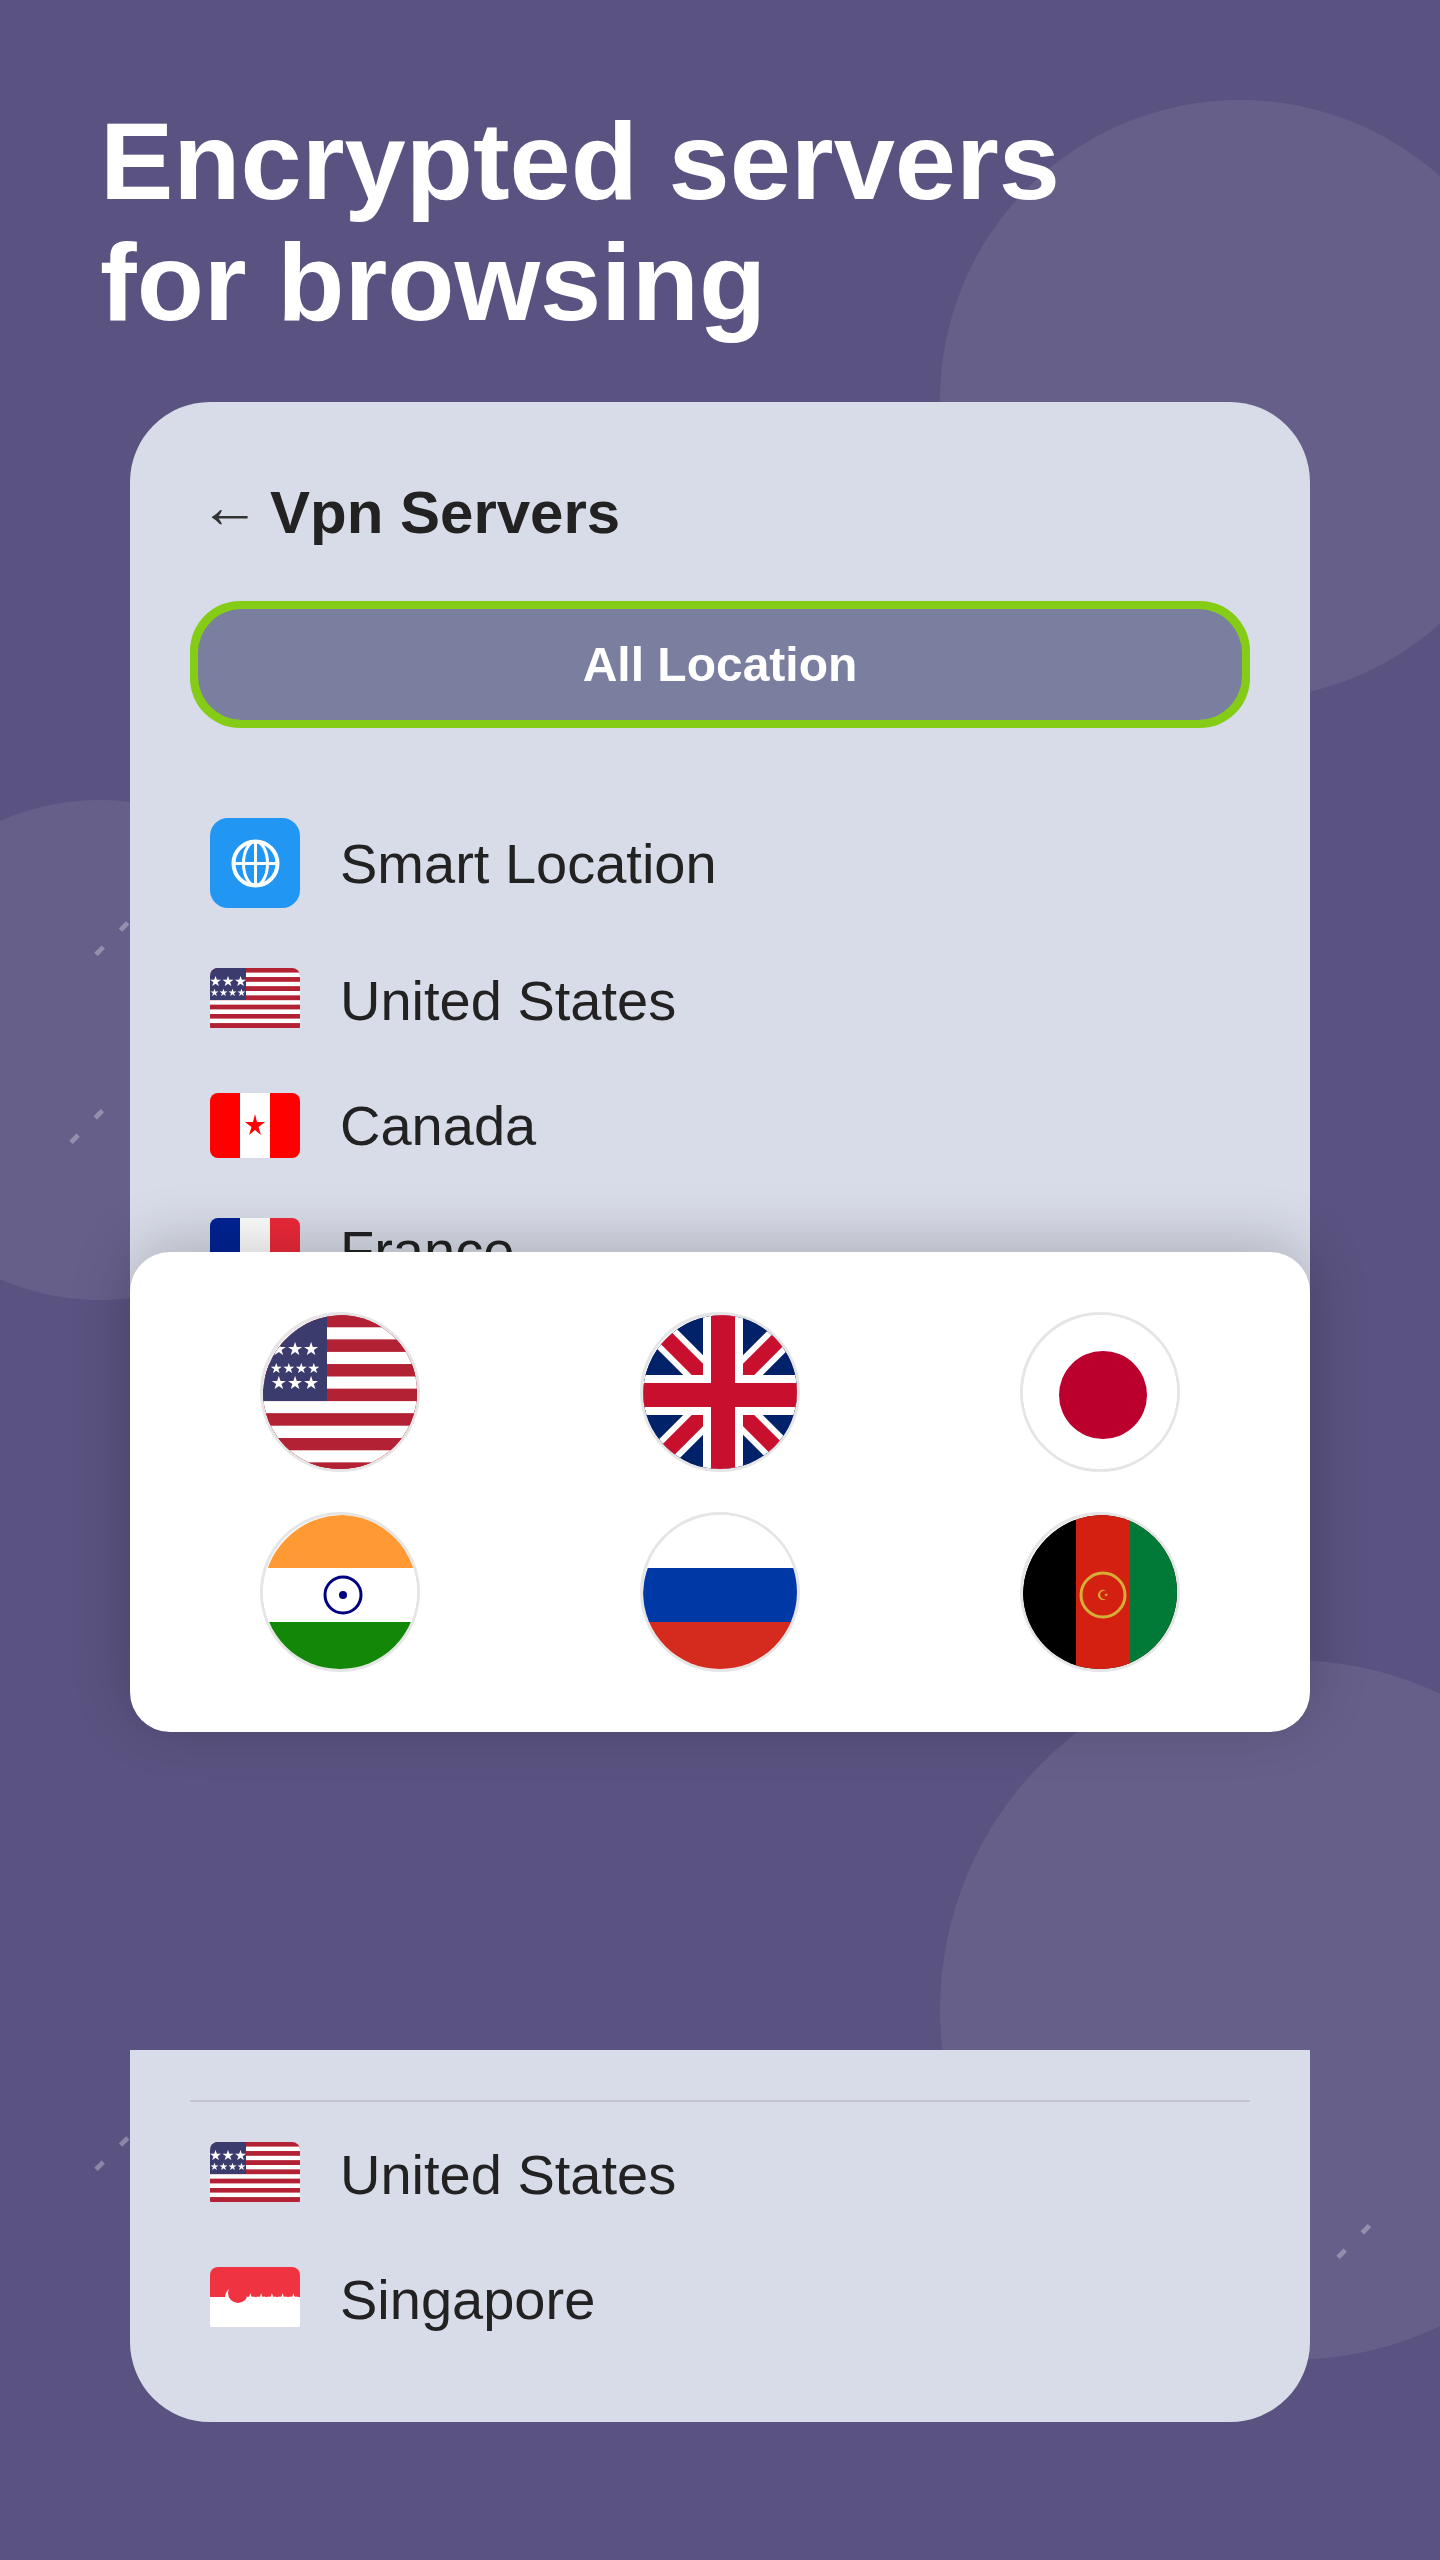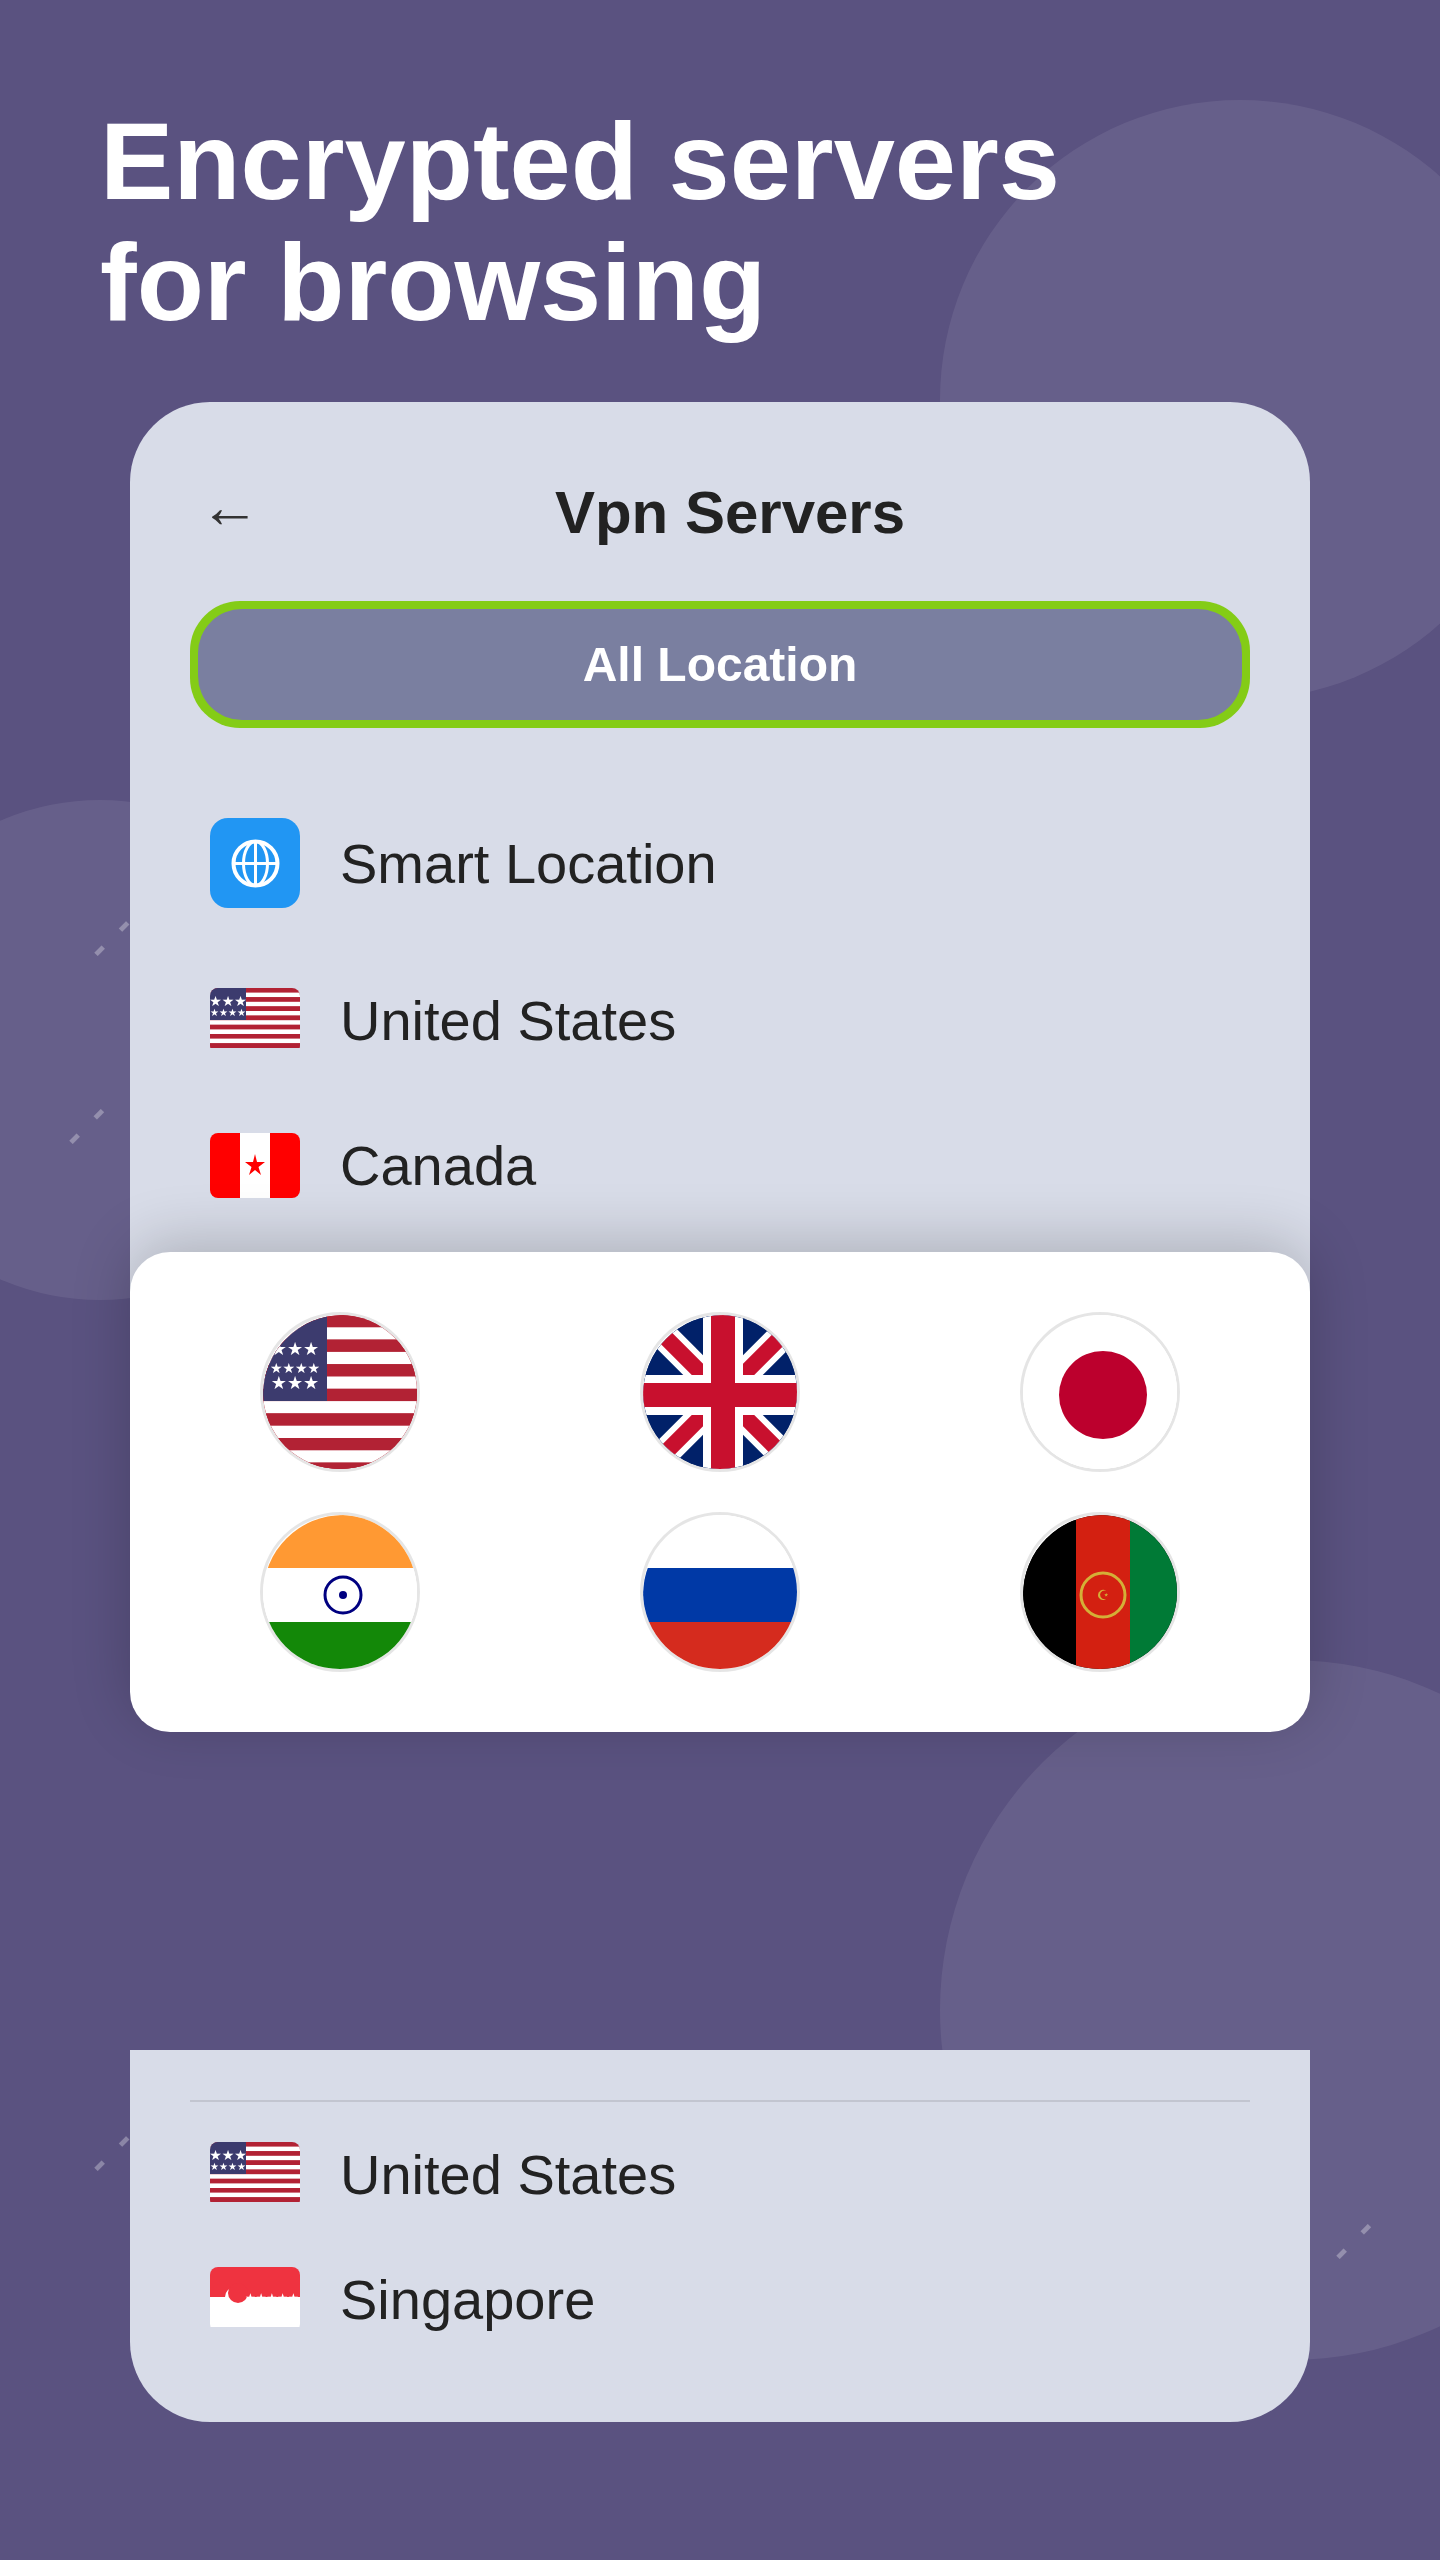--- a/index.html
+++ b/index.html
@@ -84,21 +84,21 @@
       background: none;
       border: none;
       font-size: 60px;
       cursor: pointer;
       color: #333;
       padding: 10px;
     }
 
     .phone-title {
       flex: 1;
-      text-align: center;
+      text-align: left;
       font-size: 60px;
       font-weight: 700;
       color: #222;
       margin-right: 60px;
       margin-top: 12px;
     }
 
     .tab-group {
       display: flex;
       background: #84cc16;
@@ -123,21 +123,20 @@
     }
 
     .tab-btn.inactive {
       background: transparent;
       color: #555;
     }
 
     .server-list {
       display: flex;
       flex-direction: column;
-      gap: 20px;
     }
 
     .server-item {
       display: flex;
       align-items: center;
       padding: 30px 20px;
       cursor: pointer;
       border-radius: 20px;
     }
 

